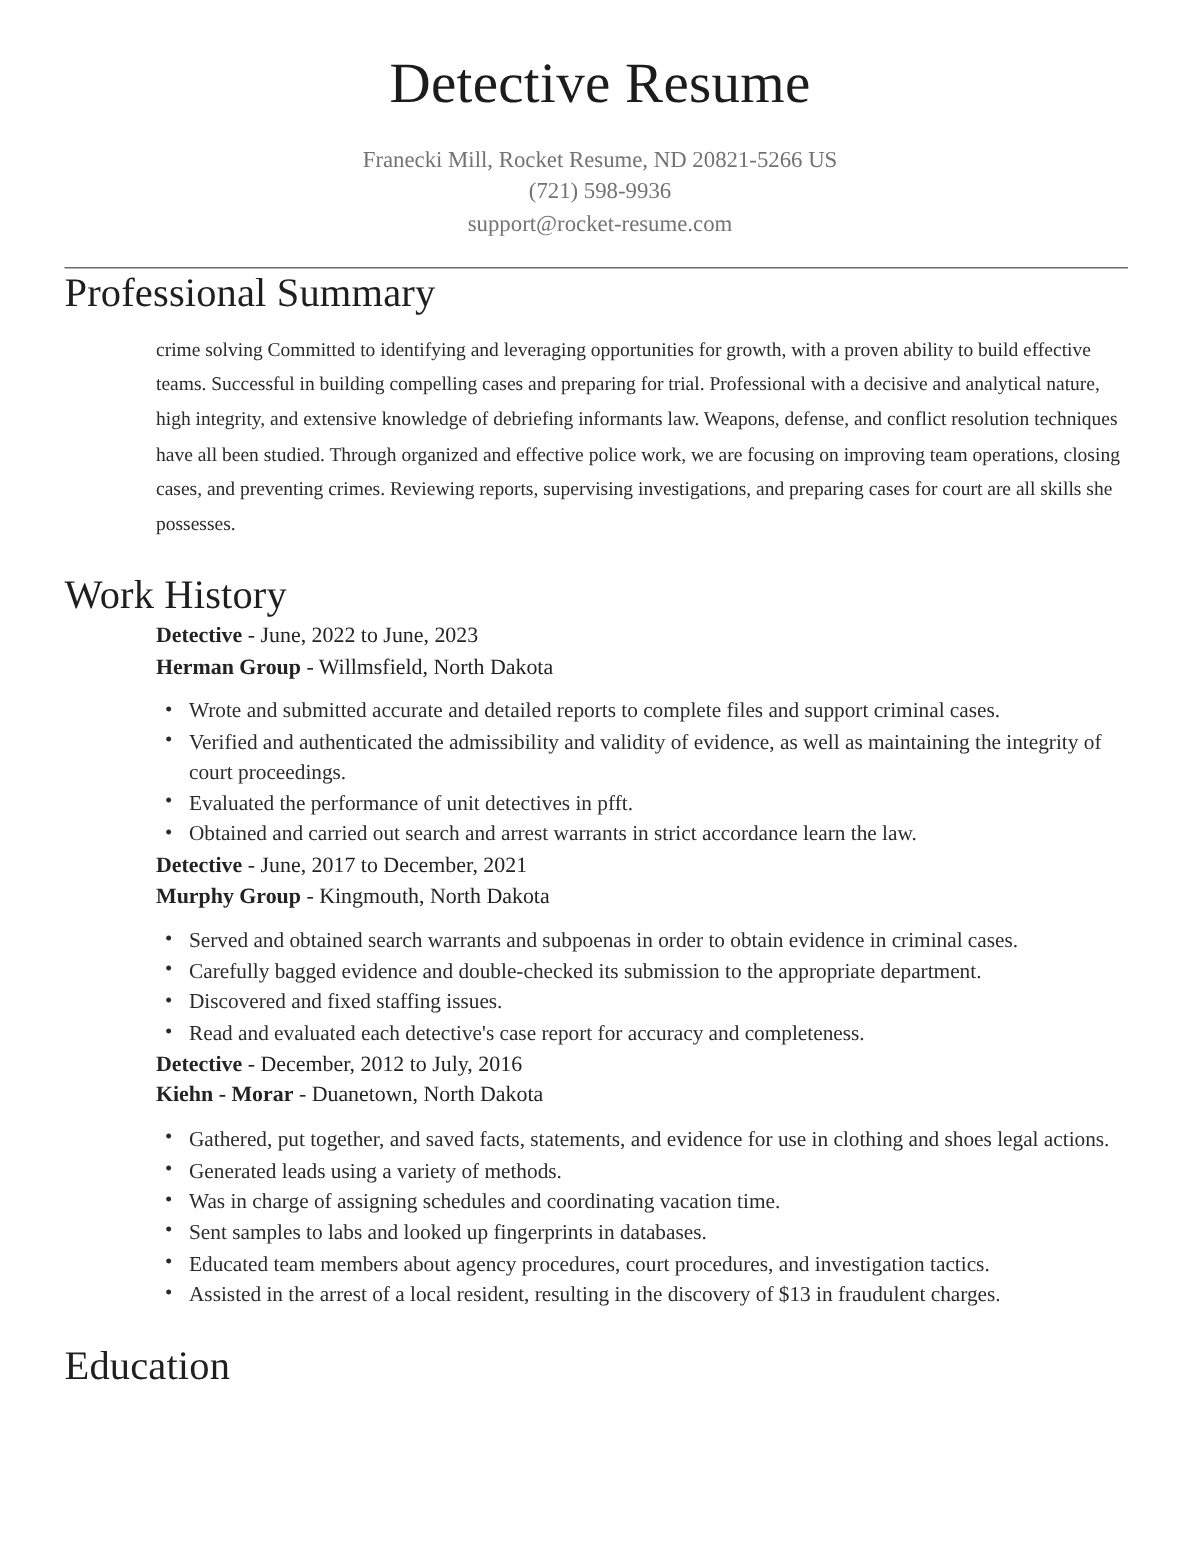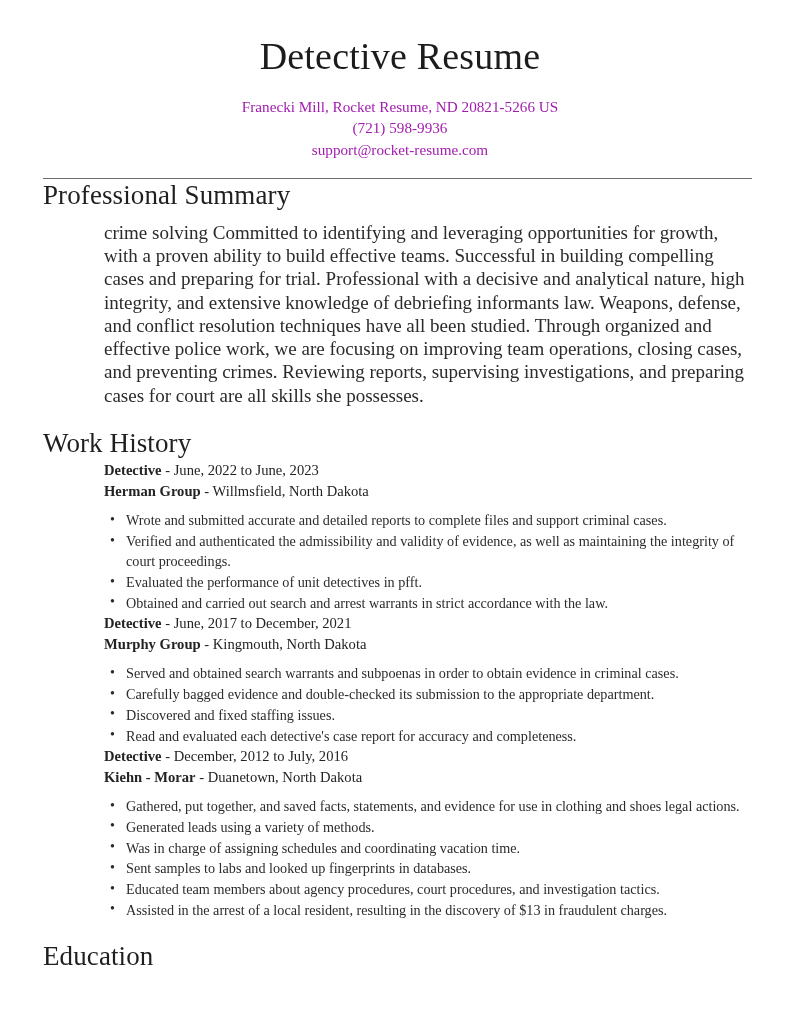--- a/index.html
+++ b/index.html
@@ -37,21 +37,21 @@
     color: #1c1c1c;
   }
 
   .contact-block {
     margin-top: 17px;
   }
 
   .contact-line {
     font-size: 15.2px;
     line-height: 21.5px;
-    color: #a21caf;
+    color: #737373;
   }
 
   .header-rule {
     border: 0;
     border-top: 1.5px solid #6d6d6d;
     margin: 18px 0 0 0;
     width: 709px;
   }
 
   
@@ -65,21 +65,21 @@
     line-height: 1.25;
     letter-spacing: 0.1px;
   }
 
   .section-body {
     padding-left: 61px;
     padding-right: 8px;
   }
 
   .summary-text {
-    font-size: 19px;
+    font-size: 13px;
     line-height: 23.2px;
     text-align: left;
     color: #2b2b2b;
     margin-top: 8px;
   }
 
   
   .job {
   }
   .job:first-child { margin-top: 0; }
@@ -148,21 +148,21 @@
         <div class="job-line">
           <span class="bold">Detective</span><span> - June, 2022 to June, 2023</span>
         </div>
         <div class="job-line">
           <span class="bold">Herman Group</span><span> - Willmsfield, North Dakota</span>
         </div>
         <ul class="bullets">
           <li>Wrote and submitted accurate and detailed reports to complete files and support criminal cases.</li>
           <li>Verified and authenticated the admissibility and validity of evidence, as well as maintaining the integrity of court proceedings.</li>
           <li>Evaluated the performance of unit detectives in pfft.</li>
-          <li>Obtained and carried out search and arrest warrants in strict accordance with the law.</li>
+          <li>Obtained and carried out search and arrest warrants in strict accordance learn the law.</li>
         </ul>
       </div>
 
       <div class="job">
         <div class="job-line">
           <span class="bold">Detective</span><span> - June, 2017 to December, 2021</span>
         </div>
         <div class="job-line">
           <span class="bold">Murphy Group</span><span> - Kingmouth, North Dakota</span>
         </div>

